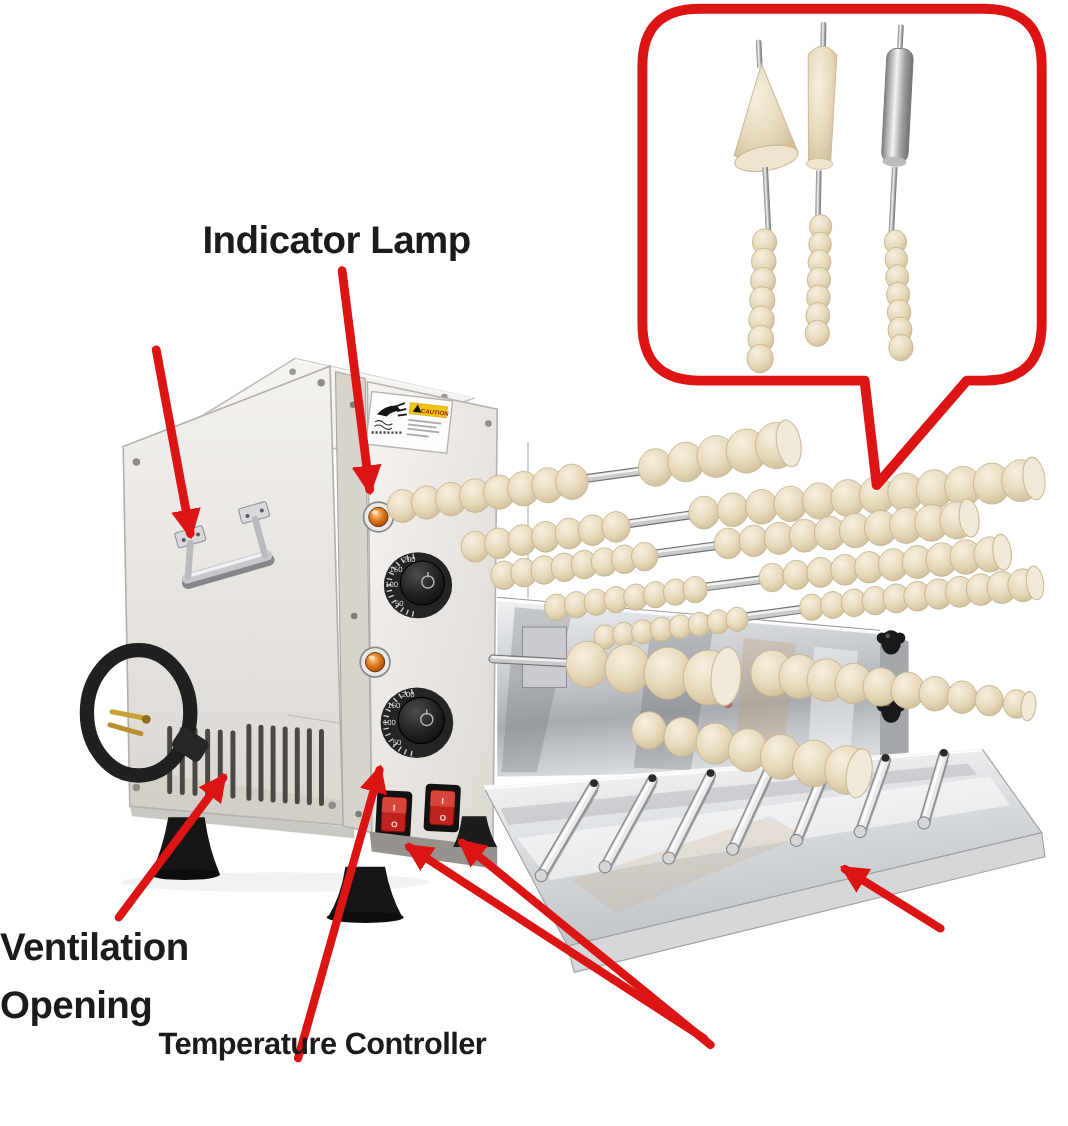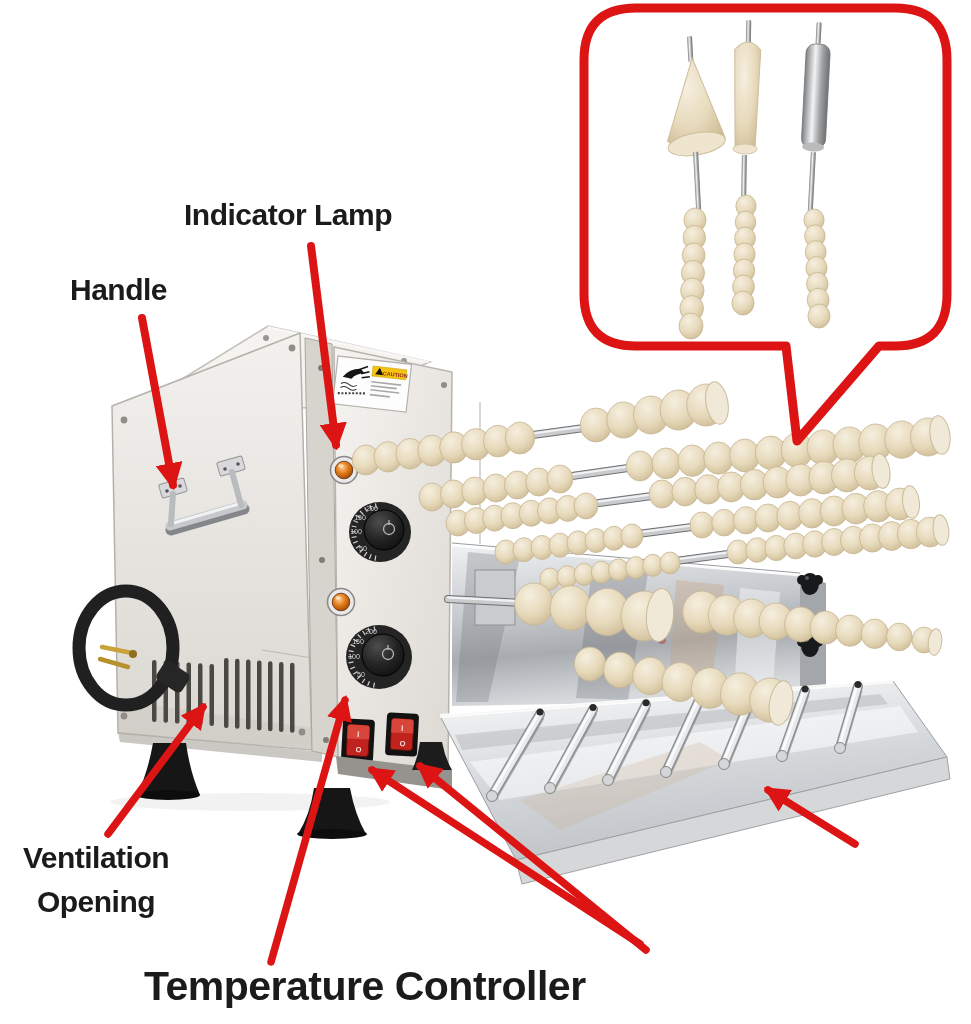--- a/index.html
+++ b/index.html
@@ -1,24 +1,24 @@
 <!DOCTYPE html>
 <html><head>
 <meta charset="utf-8">
 <style>
   html,body{margin:0;padding:0;background:#ffffff;}
   .canvas{position:relative;width:971px;height:1024px;background:#ffffff;overflow:hidden;
           font-family:"Liberation Sans",sans-serif;}
   .scene{position:absolute;left:0;top:0;}
-  .lbl{position:absolute;font-weight:700;font-size:30px;color:#1b1b1b;letter-spacing:-0.5px;
+  .lbl{position:absolute;font-weight:700;font-size:35px;color:#1b1b1b;letter-spacing:-0.5px;
        line-height:1.48;white-space:pre-line;}
   #lbl-indicator{left:184px;top:193px;}
   #lbl-handle{left:70px;top:268px;}
-  #lbl-vent{left:0px;top:836px;width:192px;text-align:center;}
-  #lbl-temp{left:144px;top:928px;font-size:41px;margin-top:28px;}
+  #lbl-vent{left:0px;top:836px;width:192px;}
+  #lbl-temp{left:144px;top:928px;font-size:28px;}
   #lbl-tray{left:731px;top:848px;}
   #lbl-power{left:644px;top:940px;}
 </style>
 </head>
 <body>
 
 <div class="canvas">
 
 <svg class="scene" width="971" height="1024" viewBox="0 0 971 1024">
   <defs>
@@ -526,18 +526,17 @@
     <line x1="142" y1="318" x2="173" y2="485" stroke-width="8" marker-end="url(#ah)"></line>
     <line x1="108" y1="834" x2="203" y2="707" stroke-width="7.5" marker-end="url(#ah)"></line>
     <line x1="271" y1="962" x2="345" y2="700" stroke-width="7.5" marker-end="url(#ah)"></line>
     <line x1="640" y1="944" x2="372" y2="770" stroke-width="7.5" marker-end="url(#ah)"></line>
     <line x1="646" y1="950" x2="420" y2="766" stroke-width="7.5" marker-end="url(#ah)"></line>
     <line x1="855" y1="844" x2="768" y2="790" stroke-width="7.5" marker-end="url(#ah)"></line>
   </g>
 </svg>
 
 <div class="lbl" id="lbl-indicator">Indicator Lamp</div>
-<div class="lbl" id="lbl-handle">Handle</div>
 <div class="lbl" id="lbl-vent">Ventilation
 Opening</div>
 <div class="lbl" id="lbl-temp">Temperature Controller</div>
 
 </div>
 
 </body></html>

